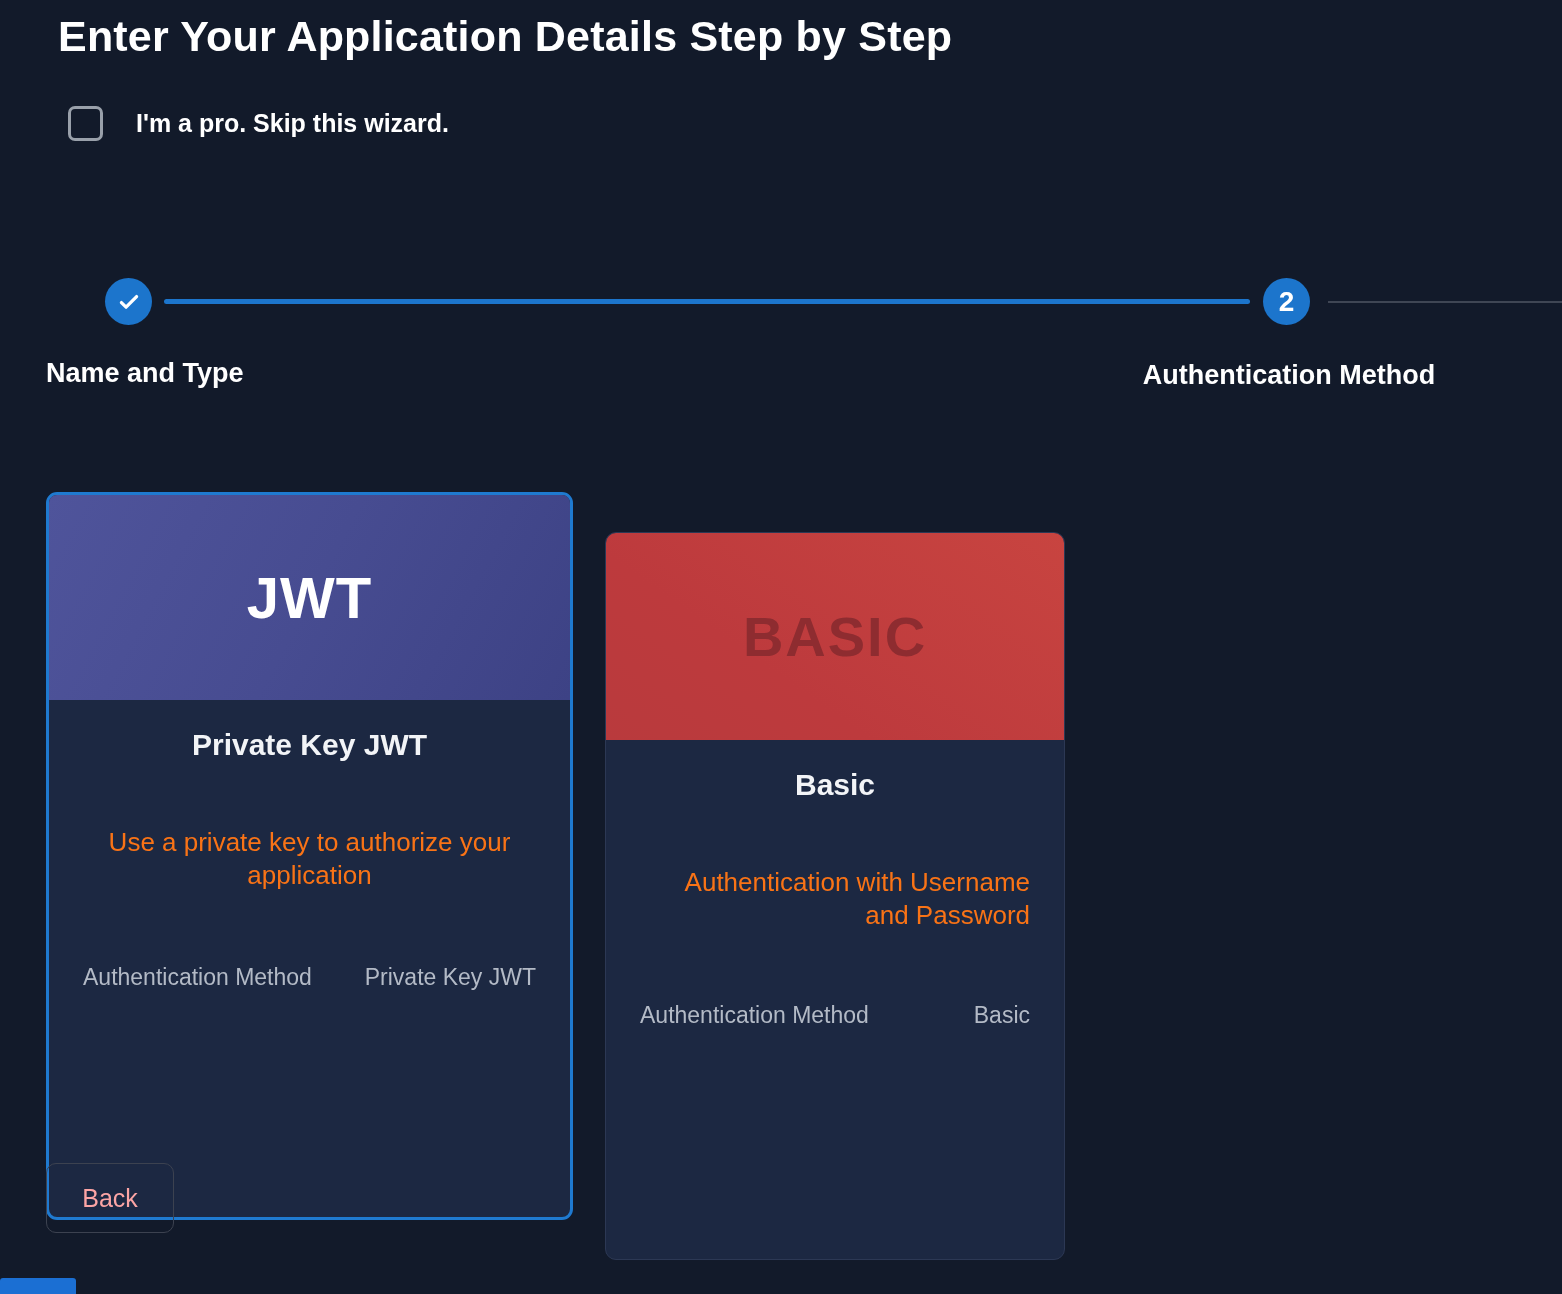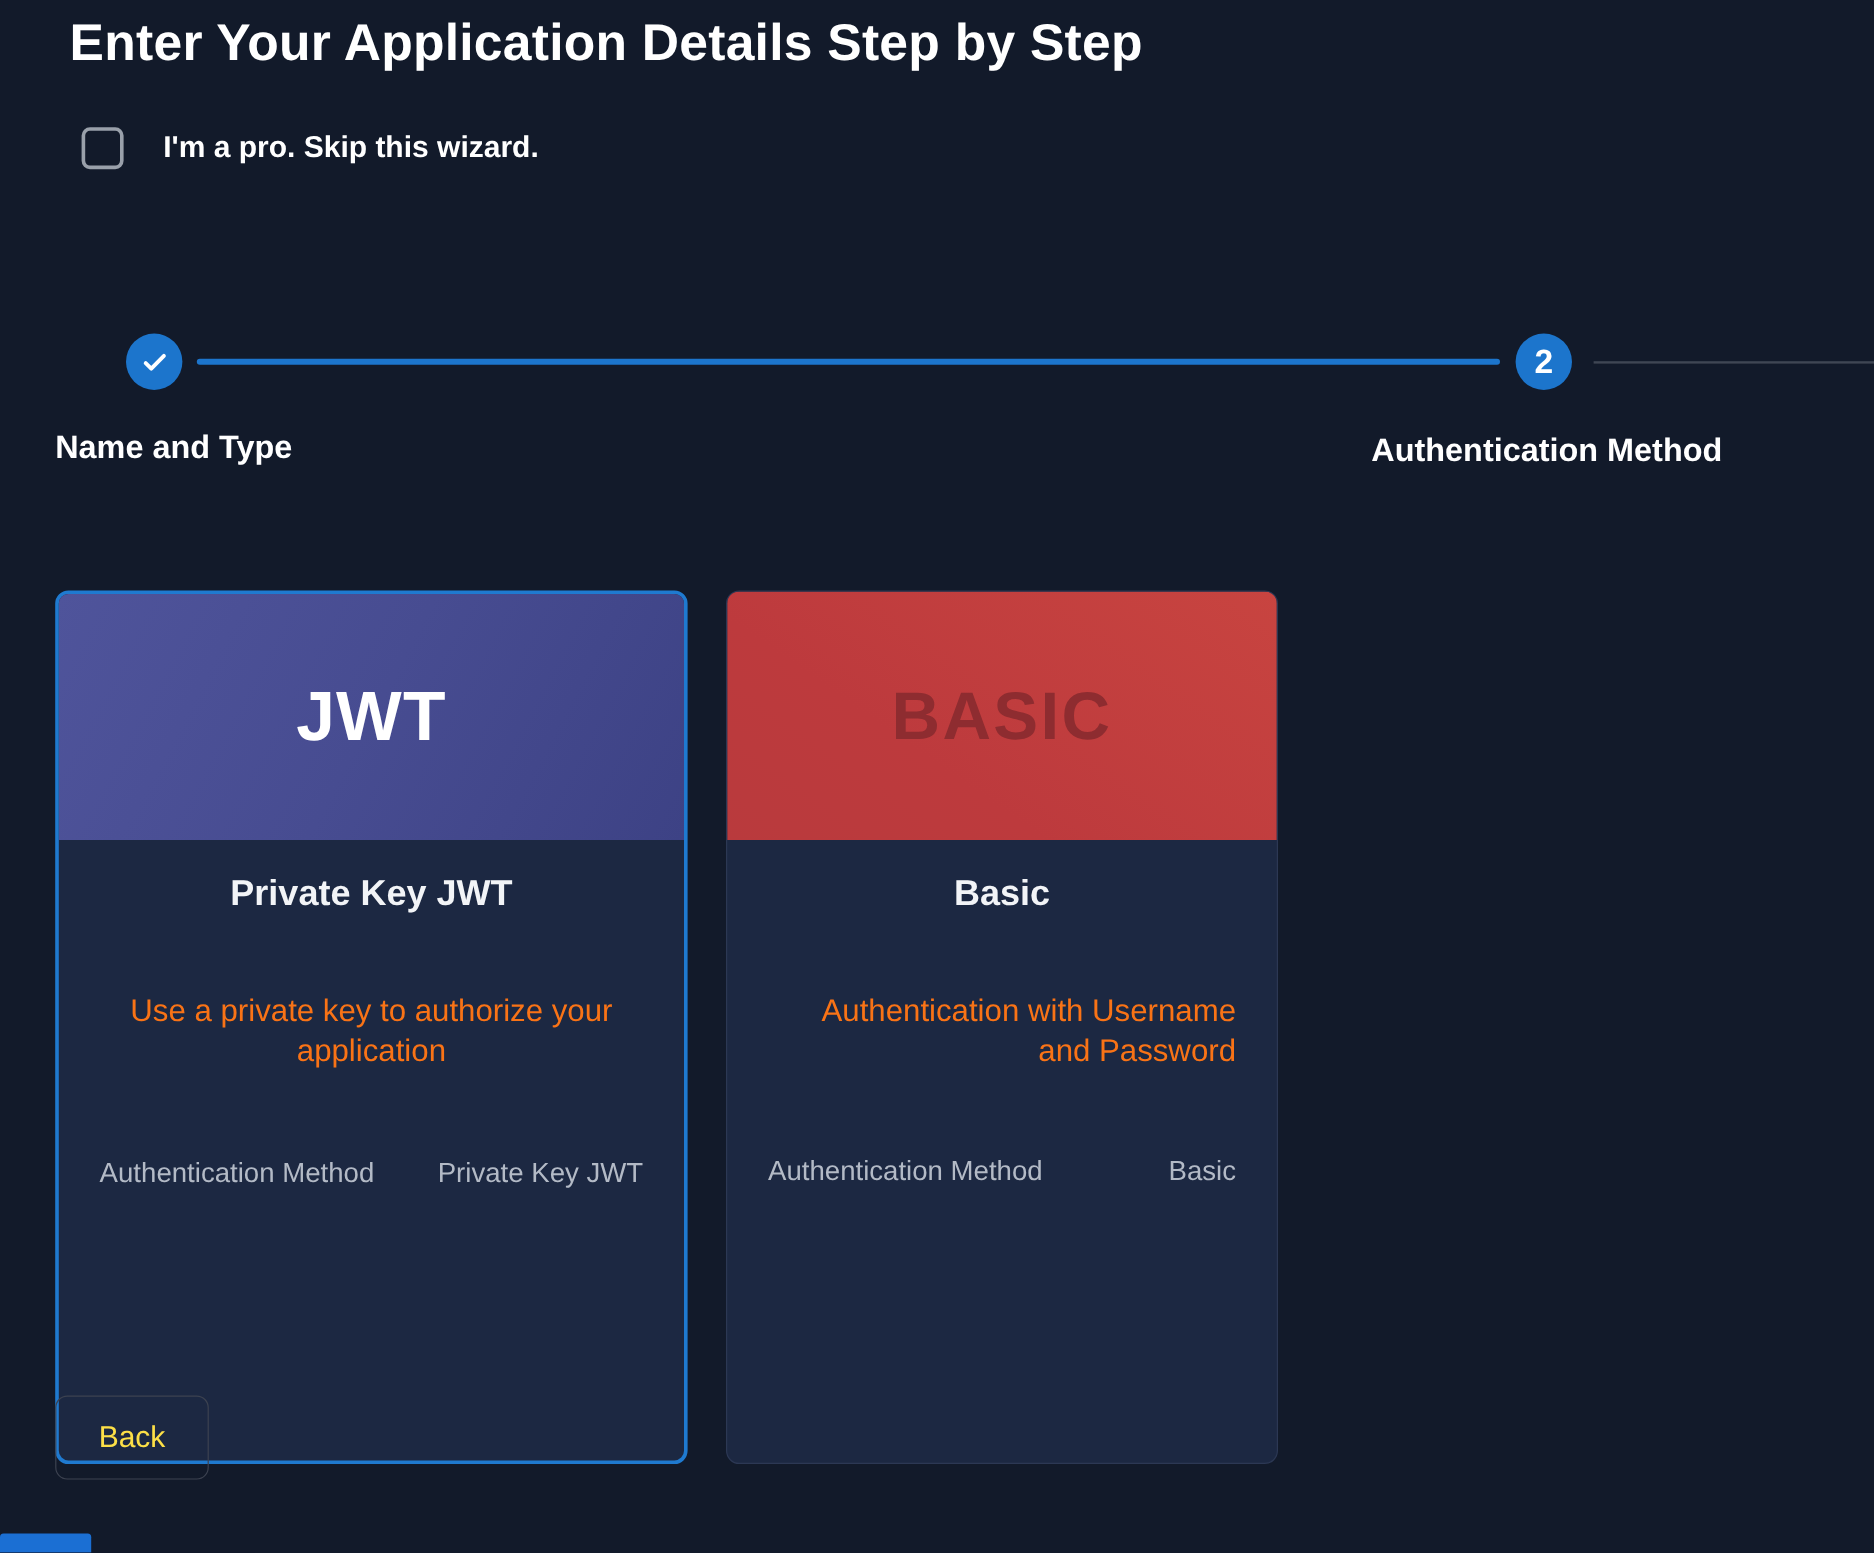--- a/index.html
+++ b/index.html
@@ -44,21 +44,21 @@
   .step-label { position:absolute; font-size:27px; font-weight:700; color:#ffffff; }
   .label-1 { left:46px; top:358px; }
   .label-2 { left:1123px; top:360px; width:332px; text-align:center; }
 
   
   .card {
     position:absolute; top:492px; height:728px; border-radius:11px;
     background:#1c2842; box-sizing:border-box; overflow:hidden; cursor:pointer;
   }
   .card-jwt { left:46px; width:527px; border:3px solid #1f7ad0; }
-  .card-basic { left:605px; width:460px; border:1px solid #2c3854; }
+  .card-basic { left:605px; width:460px; border:1px solid #2c3854;margin-top:40px; }
 
   .card-banner { display:flex; align-items:center; justify-content:center; }
   .banner-jwt {
     height:205px;
     background:linear-gradient(118deg,#4f549b 0%,#474c91 50%,#3d4285 100%);
   }
   .banner-jwt .banner-text { font-size:58px; font-weight:600; color:#ffffff; letter-spacing:1px; }
   .banner-basic {
     height:207px;
     background:linear-gradient(215deg,#c84440 0%,#bd3a3d 65%,#b93a3d 100%);
@@ -73,21 +73,21 @@
   .card-basic .card-desc { width:390px;text-align:right; }
   .card-meta {
     position:absolute; left:34px; right:34px; top:469px;
     display:flex; justify-content:space-between; font-size:23px; color:#b3bac6;
   }
 
   
   .back-btn {
     position:absolute; left:46px; top:1163px; width:128px; height:70px;
     border-radius:10px; border:1px solid #3c4250; background:transparent;
-    color:#fde047; font-size:25px; font-family:inherit; cursor:pointer;
+    color:#fca5a5; font-size:25px; font-family:inherit; cursor:pointer;
   }
 
   
   .partial-blue {
     position:absolute; left:0; top:1278px; width:76px; height:16px;
     background:#1b6fd3; border-radius:3px 3px 0 0; cursor:pointer;
   }
 </style>
 </head>
 <body>

